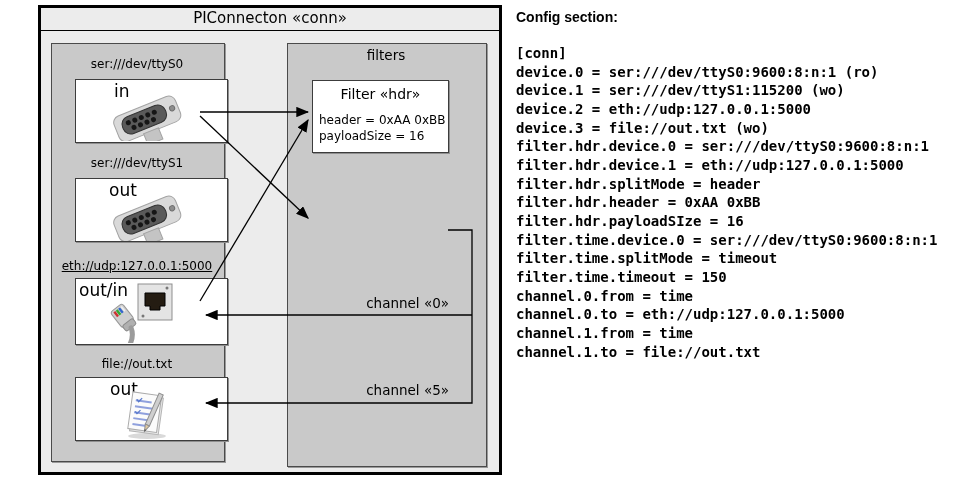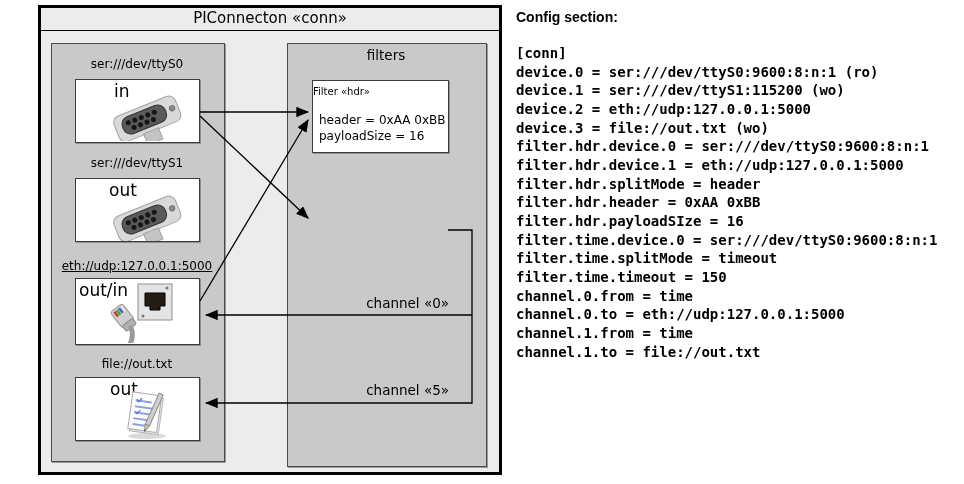--- a/index.html
+++ b/index.html
@@ -22,25 +22,25 @@
   }
   .devices-box{left:19px;top:43px;width:172px;height:417px;}
   .filters-box{left:255px;top:43px;width:198px;height:422px;}
   .filters-label{left:255px;top:47px;width:198px;text-align:center;font-size:13.5px;}
   .dev-label{left:19px;width:172px;text-align:center;font-size:12px;}
   .dev-label.small{font-size:12px;text-decoration:underline;}
   .node-box{
     background:var(--node-fill,#ffffff);
     border:1px solid #3c3c3c;box-shadow:1px 1px 0 #8f8f8f;
   }
-  .dev-box{left:43px;width:123px;height:62px;}
+  .dev-box{left:43px;width:123px;height:62px;padding-left:28px;}
   .port-label{font-size:17px;line-height:18px;}
   
   .filter-box{left:280px;width:135px;height:71px;}
-  .filter-title{left:0;top:5px;width:100%;text-align:left;font-size:10px;}
+  .filter-title{left:0;top:5px;width:100%;text-align:center;font-size:14px;}
   .filter-attrs{left:6px;top:31px;font-size:12px;line-height:16px;}
   .filter-attrs div{white-space:pre;}
   .channel-label{left:300px;width:117px;text-align:right;font-size:13.5px;}
   
   .config-heading{left:484px;top:9px;font-size:14px;font-weight:bold;
                   font-family:Liberation Sans, sans-serif;}
   .config-lines{left:484px;top:44px;font-family:"DejaVu Sans Mono",monospace;
                 font-weight:bold;font-size:14px;line-height:18.65px;}
   .config-lines div{white-space:pre;}
   

